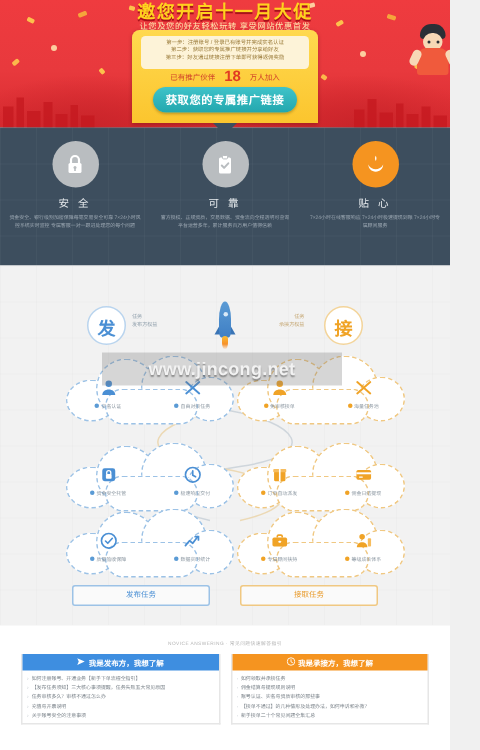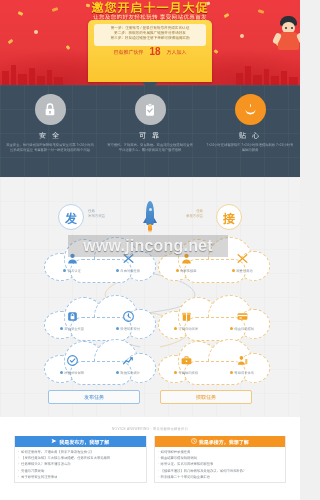--- a/index.html
+++ b/index.html
@@ -124,21 +124,21 @@
   .badge-txt { position:absolute; top:32px; font-size:3.4px; line-height:5px; z-index:4; }
   .badge-txt.l { left:88px; color:#93a2ae; }
   .badge-txt.r { left:186px; color:#c6a875; text-align:right; }
 
   .watermark {
     position:absolute; left:68px; top:58px; width:160px; height:22px;
     background:rgba(120,120,120,.30); z-index:5;
     display:flex; align-items:center; justify-content:center;
   }
   .watermark span {
-    font-size:16px; font-weight:bold; color:#f2f2f2;
+    font-size:12px; font-weight:bold; color:#f2f2f2;
     text-shadow:0 1px 1px rgba(0,0,0,.35); letter-spacing:.2px;
   }
 
   
   .cloud { position:absolute; width:112px; height:46px; z-index:3; }
   .cloud .lobe { position:absolute; background:#fff; border-radius:50%; }
   .cloud.blue .lobe { border:1px dashed #9cc2e6; }
   .cloud.orange .lobe { border:1px dashed #f0c882; }
   .lo1 { left:0;   top:16px; width:34px; height:28px; }
   .lo2 { left:20px;top:2px;  width:40px; height:40px; }
@@ -226,20 +226,21 @@
 
     <div class="card">
       <div class="card-inner">
         <div class="card-line">第一步：注册账号 / 登录已有账号并完成实名认证</div>
         <div class="card-line">第二步：获取您的专属推广链接并分享给好友</div>
         <div class="card-line">第三步：好友通过链接注册下单即可获得返佣奖励</div>
       </div>
       <div class="card-count">
         <span>已有推广伙伴</span><b>18</b><span>万人加入</span>
       </div>
+      <div class="cta">获取您的专属推广链接</div>
     </div>
 
     <div class="mascot">
       <div class="m-hair"></div>
       <div class="m-face"></div>
       <div class="m-eye" style="left:9px"></div>
       <div class="m-eye" style="left:15px"></div>
       <div class="m-body"></div>
       <div class="m-arm" style="left:-2px;transform:rotate(25deg)"></div>
       <div class="m-arm" style="right:-2px;transform:rotate(-25deg)"></div>

